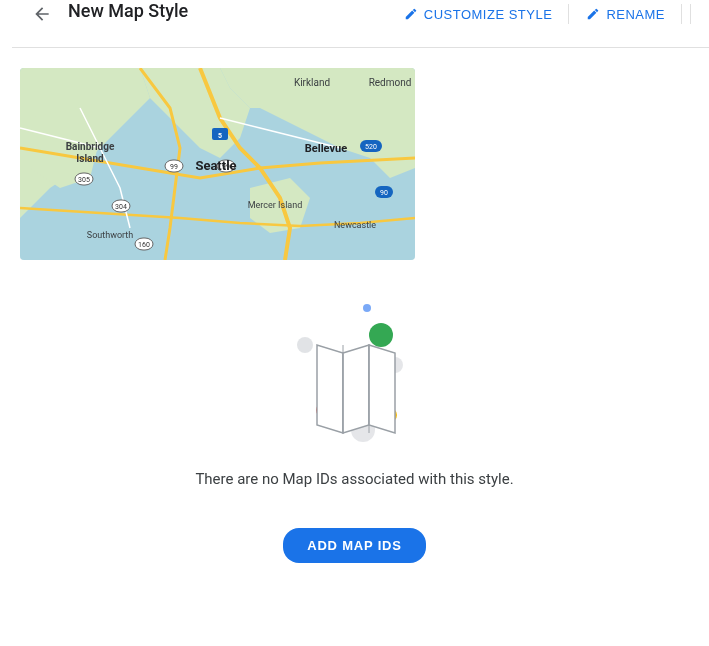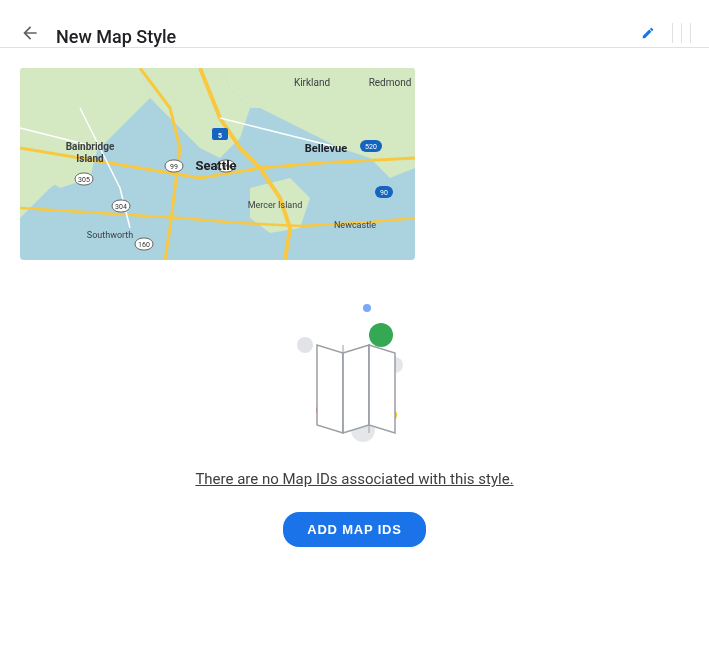--- a/index.html
+++ b/index.html
@@ -7,25 +7,26 @@
       font-family: 'Google Sans', Roboto, Arial, sans-serif;
       background: #fff;
       width: 709px;
       min-height: 646px;
       overflow-x: hidden;
     }
 
     
     .header {
       display: flex;
-      align-items: flex-end;
+      align-items: flex-start;
       padding: 0 16px;
       height: 48px;
       border-bottom: 1px solid #e0e0e0;
       gap: 12px;
+      margin-left: 12px;
     }
     .back-btn {
       display: flex;
       align-items: center;
       cursor: pointer;
       color: #5f6368;
       background: none;
       border: none;
       padding: 4px;
     }
@@ -104,23 +105,22 @@
     .map-illustration {
       width: 160px;
       height: 160px;
       position: relative;
       margin-bottom: 20px;
     }
 
     .no-map-ids-text {
       font-size: 15px;
       color: #3c4043;
-      margin-bottom: 24px;
+      margin-bottom: 40px;
       text-align: center;
-      text-decoration: underline;
     }
 
     .add-map-ids-btn {
       background: #1a73e8;
       color: #fff;
       border: none;
       border-radius: 16px;
       padding: 10px 24px;
       font-size: 13px;
       font-weight: 600;
@@ -142,24 +142,33 @@
   <span class="page-title">New Map Style</span>
 
   <div class="header-actions">
 
     <button class="header-btn">
       <span class="btn-icon">
         <svg width="14" height="14" viewBox="0 0 24 24" fill="#1a73e8">
           <path d="M3 17.25V21h3.75L17.81 9.94l-3.75-3.75L3 17.25zm17.71-10.21a1 1 0 000-1.41l-2.34-2.34a1 1 0 00-1.41 0l-1.83 1.83 3.75 3.75 1.83-1.83z"></path>
         </svg>
       </span>
+      <span>CUSTOMIZE STYLE</span>
     </button>
 
     <div class="divider-v"></div>
 
+    <button class="header-btn">
+      <span class="btn-icon">
+        <svg width="14" height="14" viewBox="0 0 24 24" fill="#1a73e8">
+          <path d="M3 17.25V21h3.75L17.81 9.94l-3.75-3.75L3 17.25zm17.71-10.21a1 1 0 000-1.41l-2.34-2.34a1 1 0 00-1.41 0l-1.83 1.83 3.75 3.75 1.83-1.83z"></path>
+        </svg>
+      </span>
+      <span>RENAME</span>
+    </button>
 
     <div class="divider-v"></div>
 
 
     <div class="divider-v"></div>
 
   </div>
 </div>
 
 <div class="main-content">

